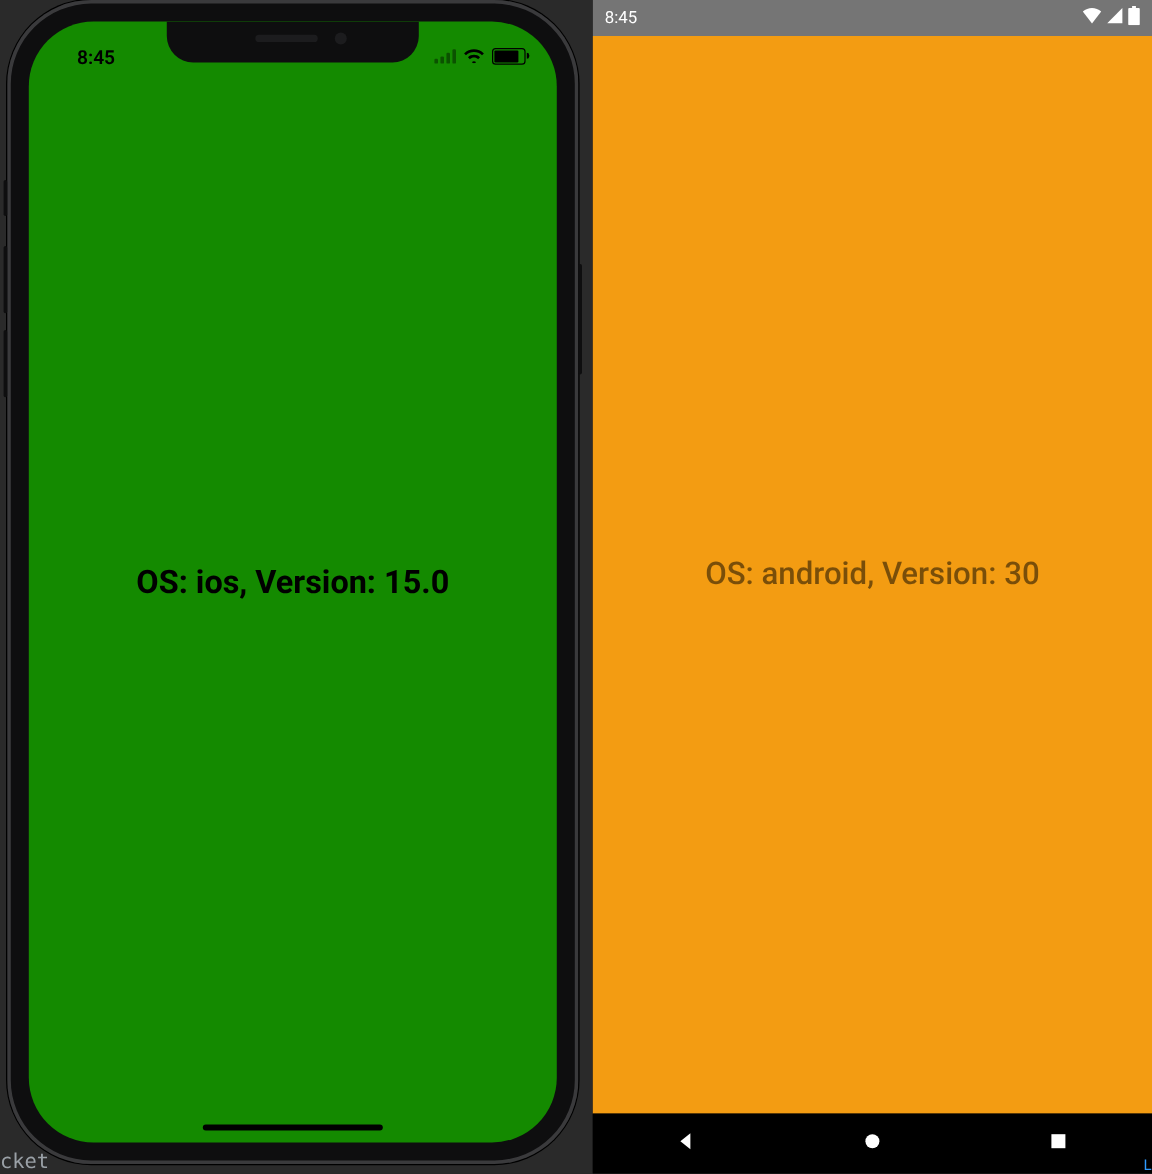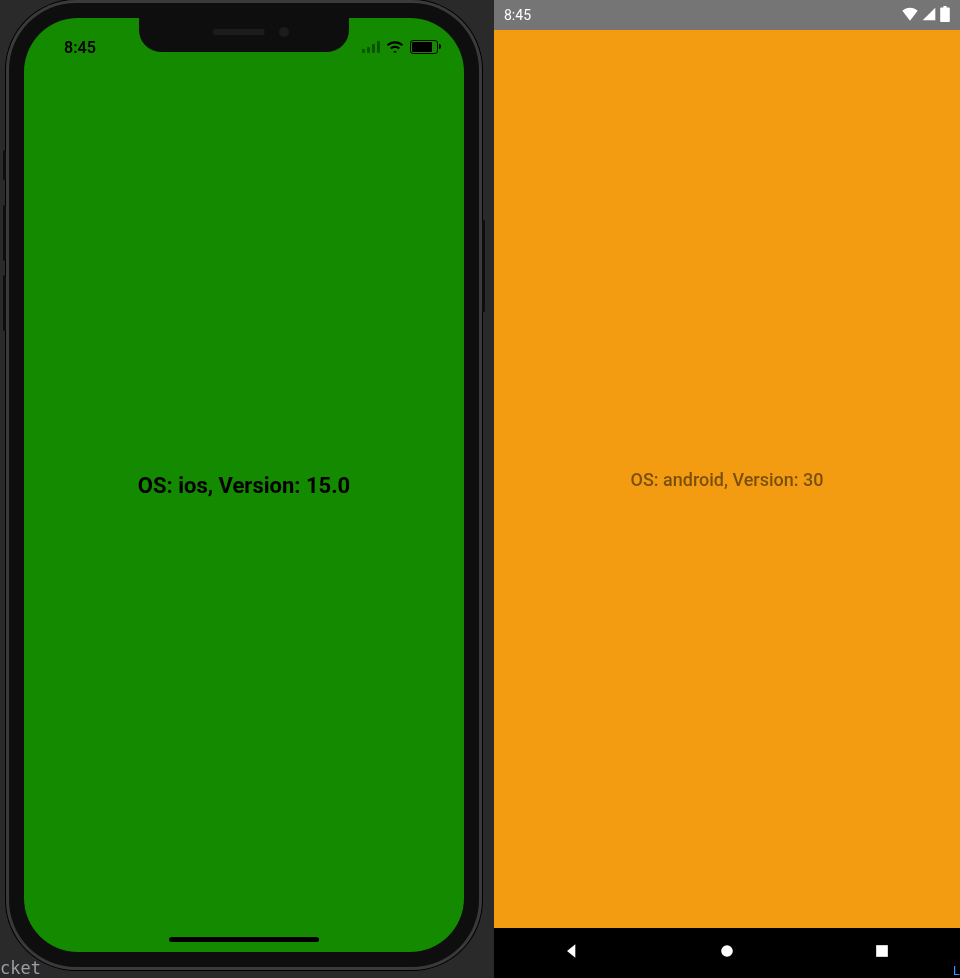--- a/index.html
+++ b/index.html
@@ -131,21 +131,21 @@
   }
 
   .ios-content {
     position: absolute;
     inset: 0;
     display: flex;
     align-items: center;
     justify-content: center;
   }
   .ios-content .label {
-    font-size: 22px;
+    font-size: 27px;
     font-weight: 700;
     color: #000;
   }
 
   
 
   .and-frame {
     position: absolute;
     left: 494px;
     top: 0px;
@@ -169,21 +169,21 @@
 
   .and-screen {
     position: relative;
     height: 898px;
     background: #f39c12; 
     display: flex;
     align-items: center;
     justify-content: center;
   }
   .and-screen .label {
-    font-size: 18px;
+    font-size: 26px;
     font-weight: 500;
     color: rgba(0,0,0,0.5);
     font-family: Roboto, Arial, sans-serif;
   }
 
   .and-nav {
     position: relative;
     height: 50px;
     background: #000;
     display: flex;

